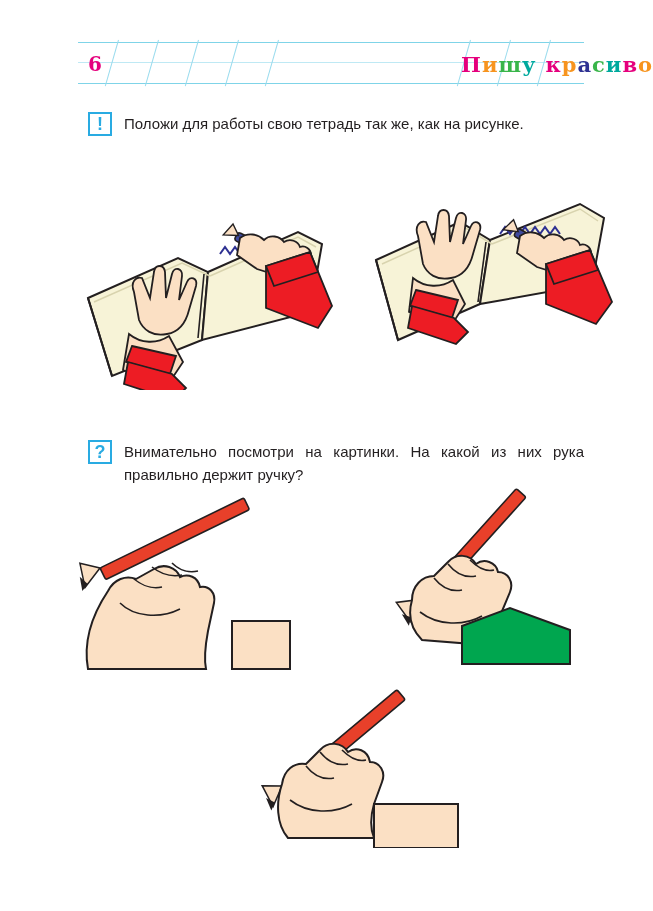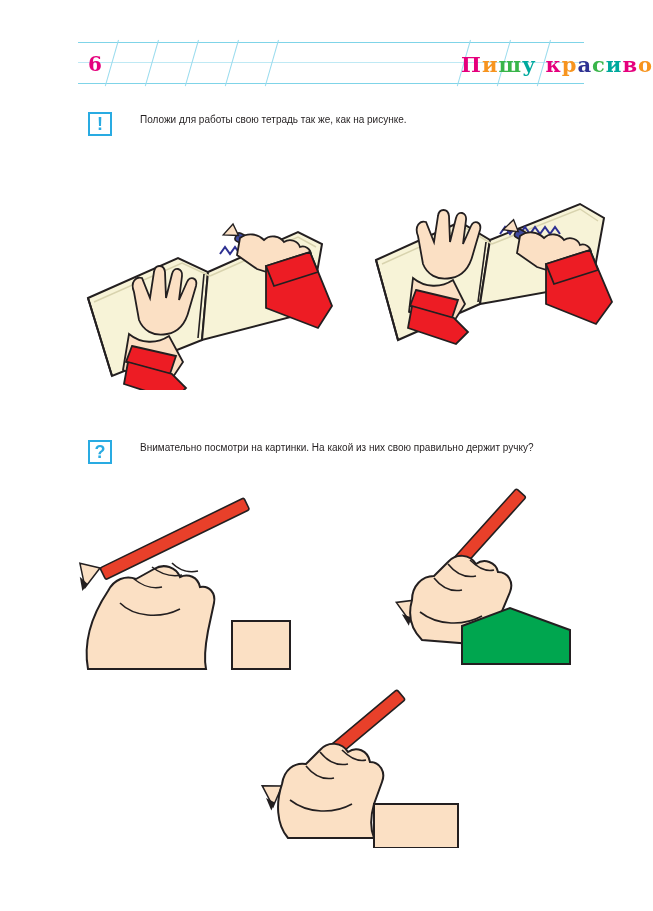--- a/index.html
+++ b/index.html
@@ -88,22 +88,22 @@
     border: 2px solid #29abe2;
     box-sizing: border-box;
     color: #29abe2;
     font-size: 18px;
     font-weight: bold;
     line-height: 20px;
     text-align: center;
     font-family: "Liberation Sans", sans-serif;
   }
   .instr-text {
-    margin-left: 28px;
-    font-size: 10px;
+    margin-left: 12px;
+    font-size: 15px;
     color: #231f20;
     line-height: 1.55;
     text-align: justify;
     text-justify: inter-word;
   }
   #instr1 { left: 88px; top: 112px; width: 496px; }
   #instr1 .instr-text { width: 460px; }
   #instr2 { left: 88px; top: 440px; width: 496px; }
   #instr2 .instr-text { width: 460px; }
 
@@ -198,21 +198,21 @@
            c2 -8 11 -6 10 2 l-3 24 l8 -18 c3 -7 11 -4 9 4 l-7 24 c-3 12 -10 22 -22 24
            c-14 3 -24 -4 -28 -14 z" fill="#fbe0c4" stroke="#231f20" stroke-width="1.8"></path>
   <path d="M45 106 c12 10 28 10 40 2 l12 24 l-14 22 l-42 -14 z" fill="#fbe0c4" stroke="#231f20" stroke-width="1.8"></path>
   <path d="M48 118 l42 10 l-6 18 l-42 -12 z" fill="#ed1c24" stroke="#231f20" stroke-width="1.8"></path>
   <path d="M44 134 l42 12 l14 14 l-12 12 l-48 -16 z" fill="#ed1c24" stroke="#231f20" stroke-width="1.8"></path>
 </svg>
 </div>
 
 <div class="instruction" id="instr2">
   <div class="badge">?</div>
-  <div class="instr-text">Внимательно посмотри на картинки. На какой из них свою правильно держит ручку?</div>
+  <div class="instr-text">Внимательно посмотри на картинки. На какой из них рука правильно держит ручку?</div>
 </div>
 
 <div class="fig" style="left:60px; top:495px;">
 <svg width="250" height="175" viewBox="0 0 250 175">
 
   <g>
     <rect x="40" y="73" width="160" height="13" rx="2" transform="rotate(-26 40 73)" fill="#e8402a" stroke="#231f20" stroke-width="1.6"></rect>
     <path d="M40 73 l-22 11 l6 -24 z" transform="rotate(-26 40 73)" fill="#fbe0c4" stroke="#231f20" stroke-width="1.5"></path>
     <path d="M22 82 l-8 4 4 -14 z" transform="rotate(-26 40 73)" fill="#231f20"></path>
   </g>

